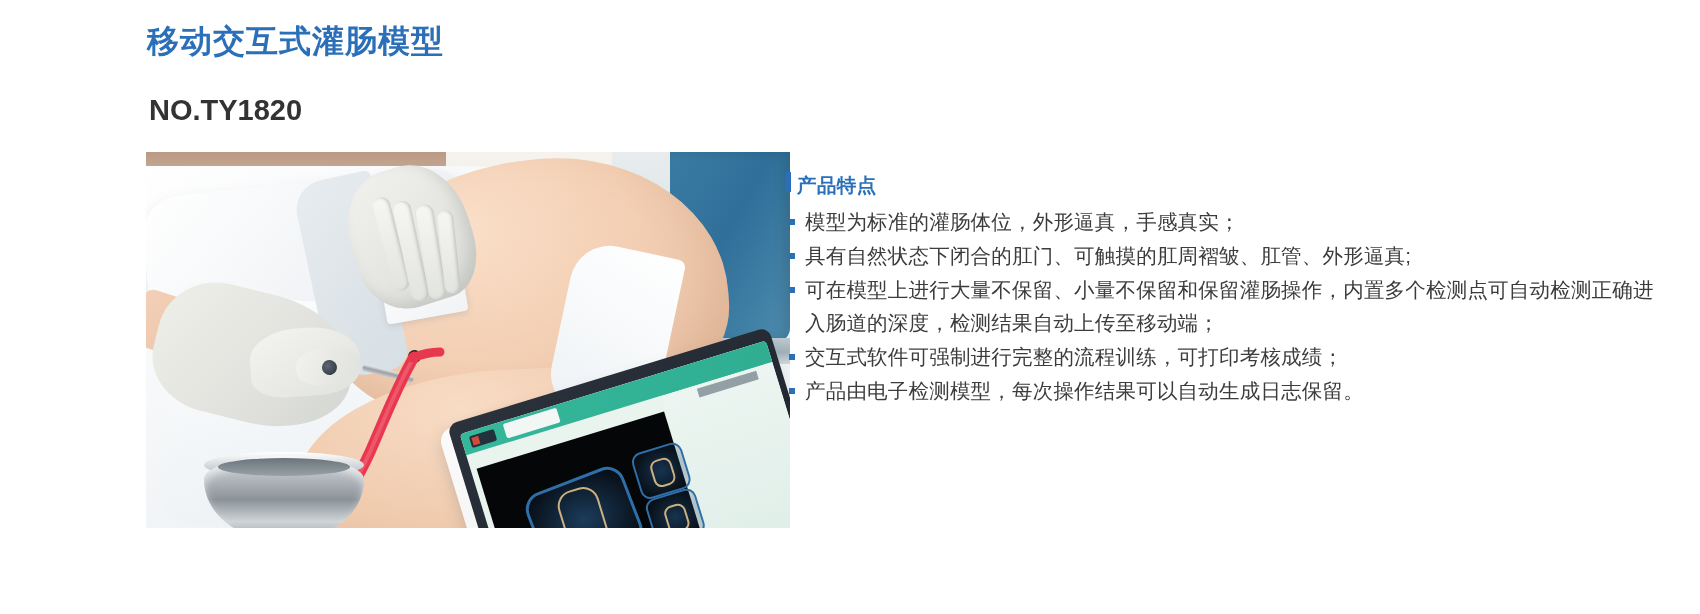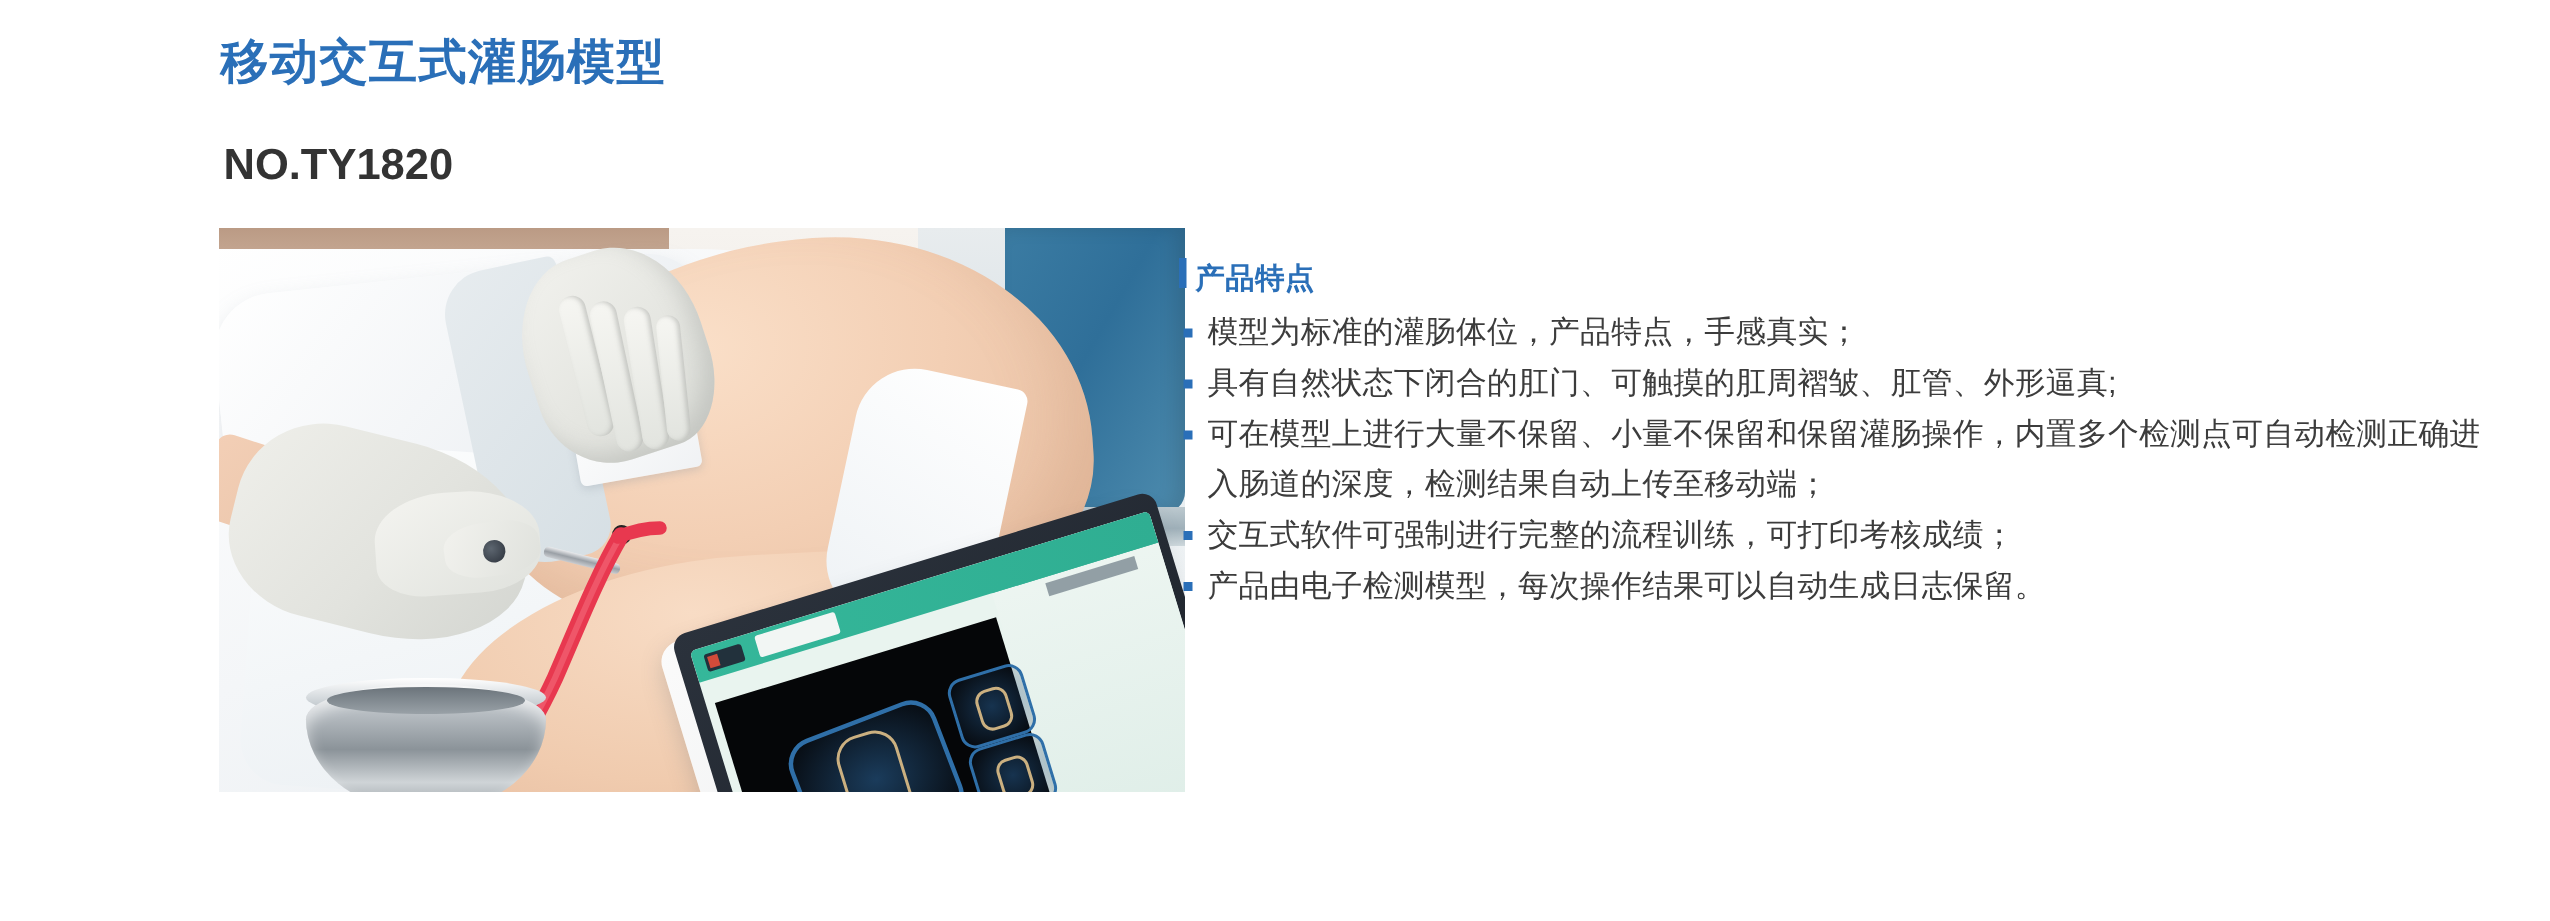--- a/index.html
+++ b/index.html
@@ -469,21 +469,21 @@
 
 
   <div id="features-heading-row">
     <span id="features-bar"></span>
     <span id="features-heading">产品特点</span>
   </div>
 
   <ul id="feature-list">
     <li class="feature-item">
       <span class="bullet-square"></span>
-      <span class="feature-text">模型为标准的灌肠体位，产品特点，手感真实；</span>
+      <span class="feature-text">模型为标准的灌肠体位，外形逼真，手感真实；</span>
     </li>
     <li class="feature-item">
       <span class="bullet-square"></span>
       <span class="feature-text">具有自然状态下闭合的肛门、可触摸的肛周褶皱、肛管、外形逼真;</span>
     </li>
     <li class="feature-item">
       <span class="bullet-square"></span>
       <span class="feature-text">可在模型上进行大量不保留、小量不保留和保留灌肠操作，内置多个检测点可自动检测正确进入肠道的深度，检测结果自动上传至移动端；</span>
     </li>
     <li class="feature-item">

